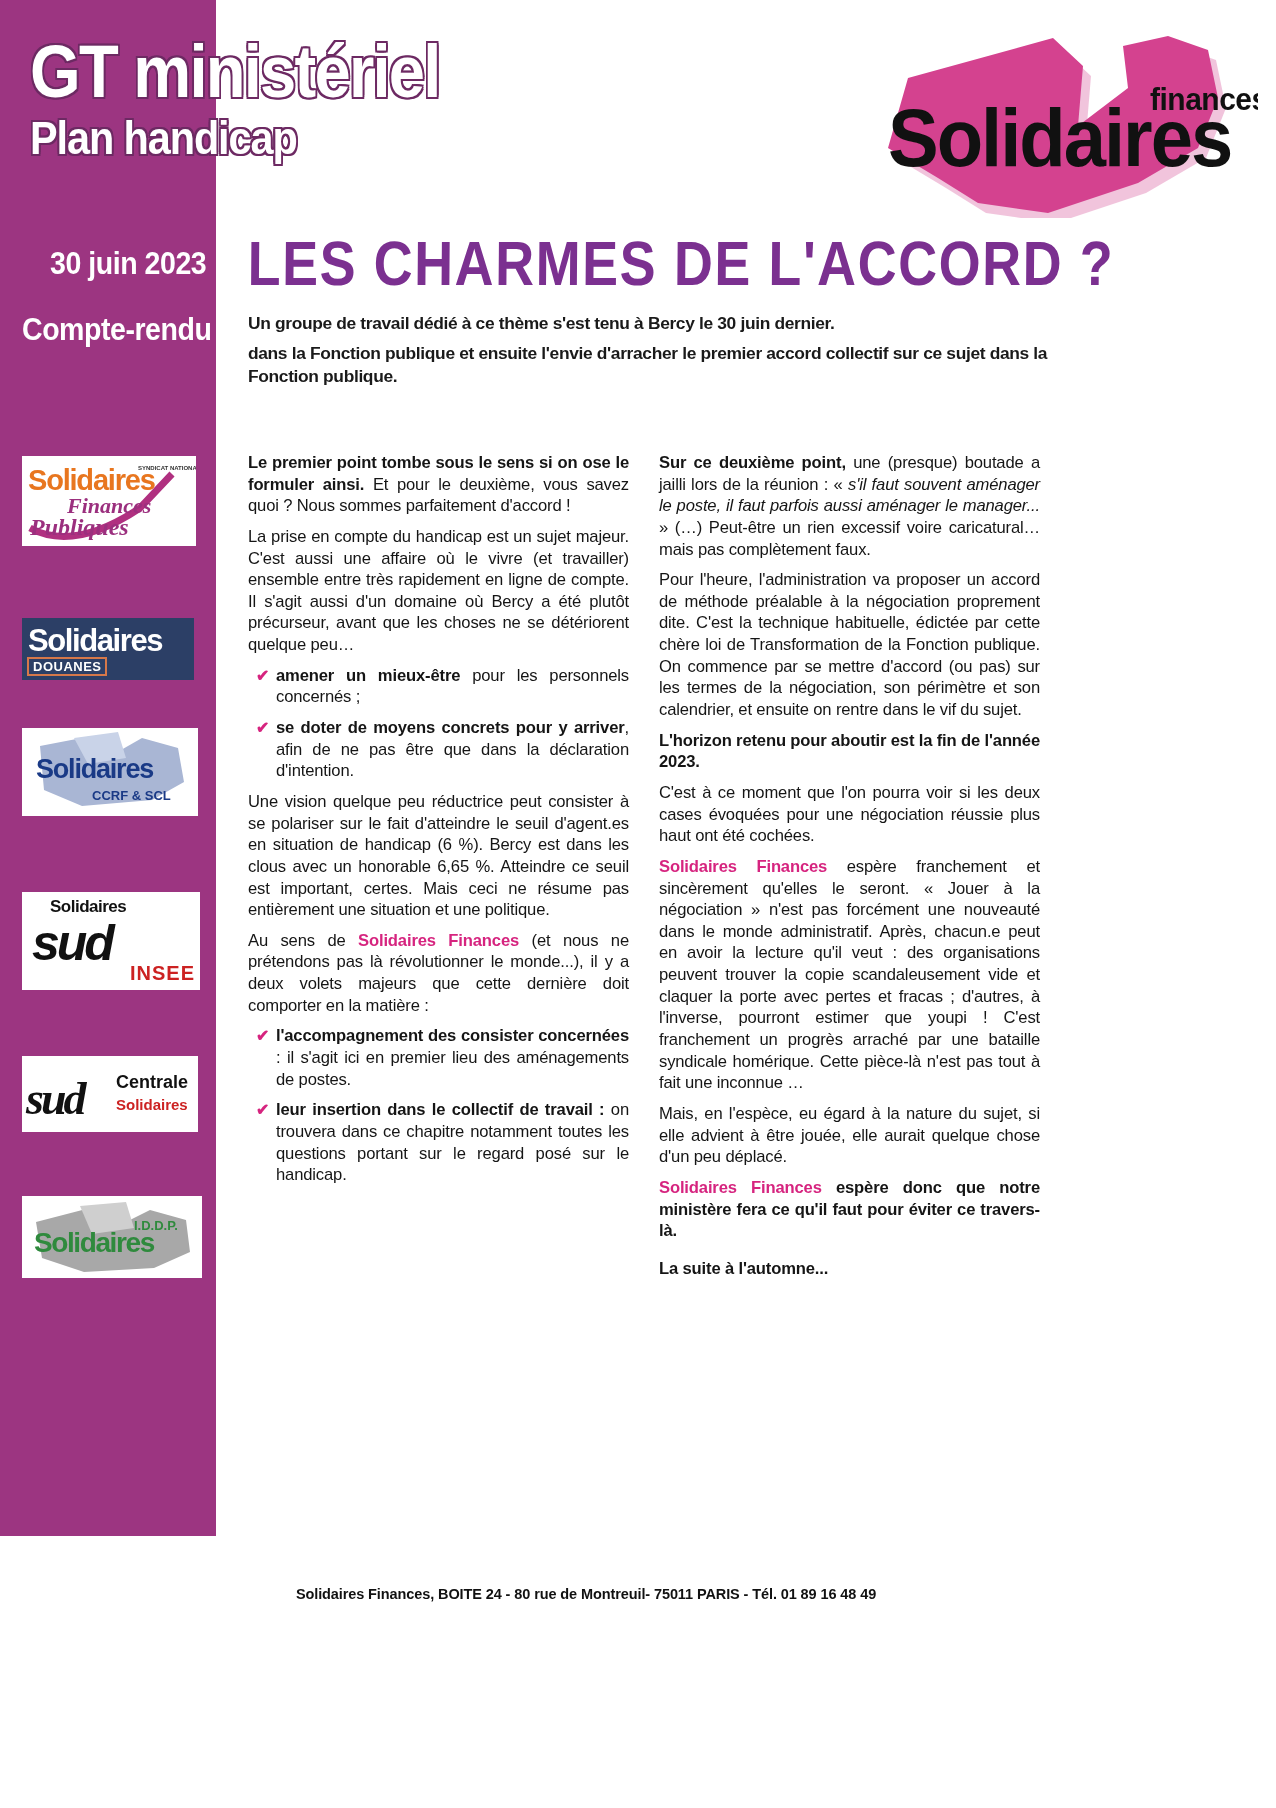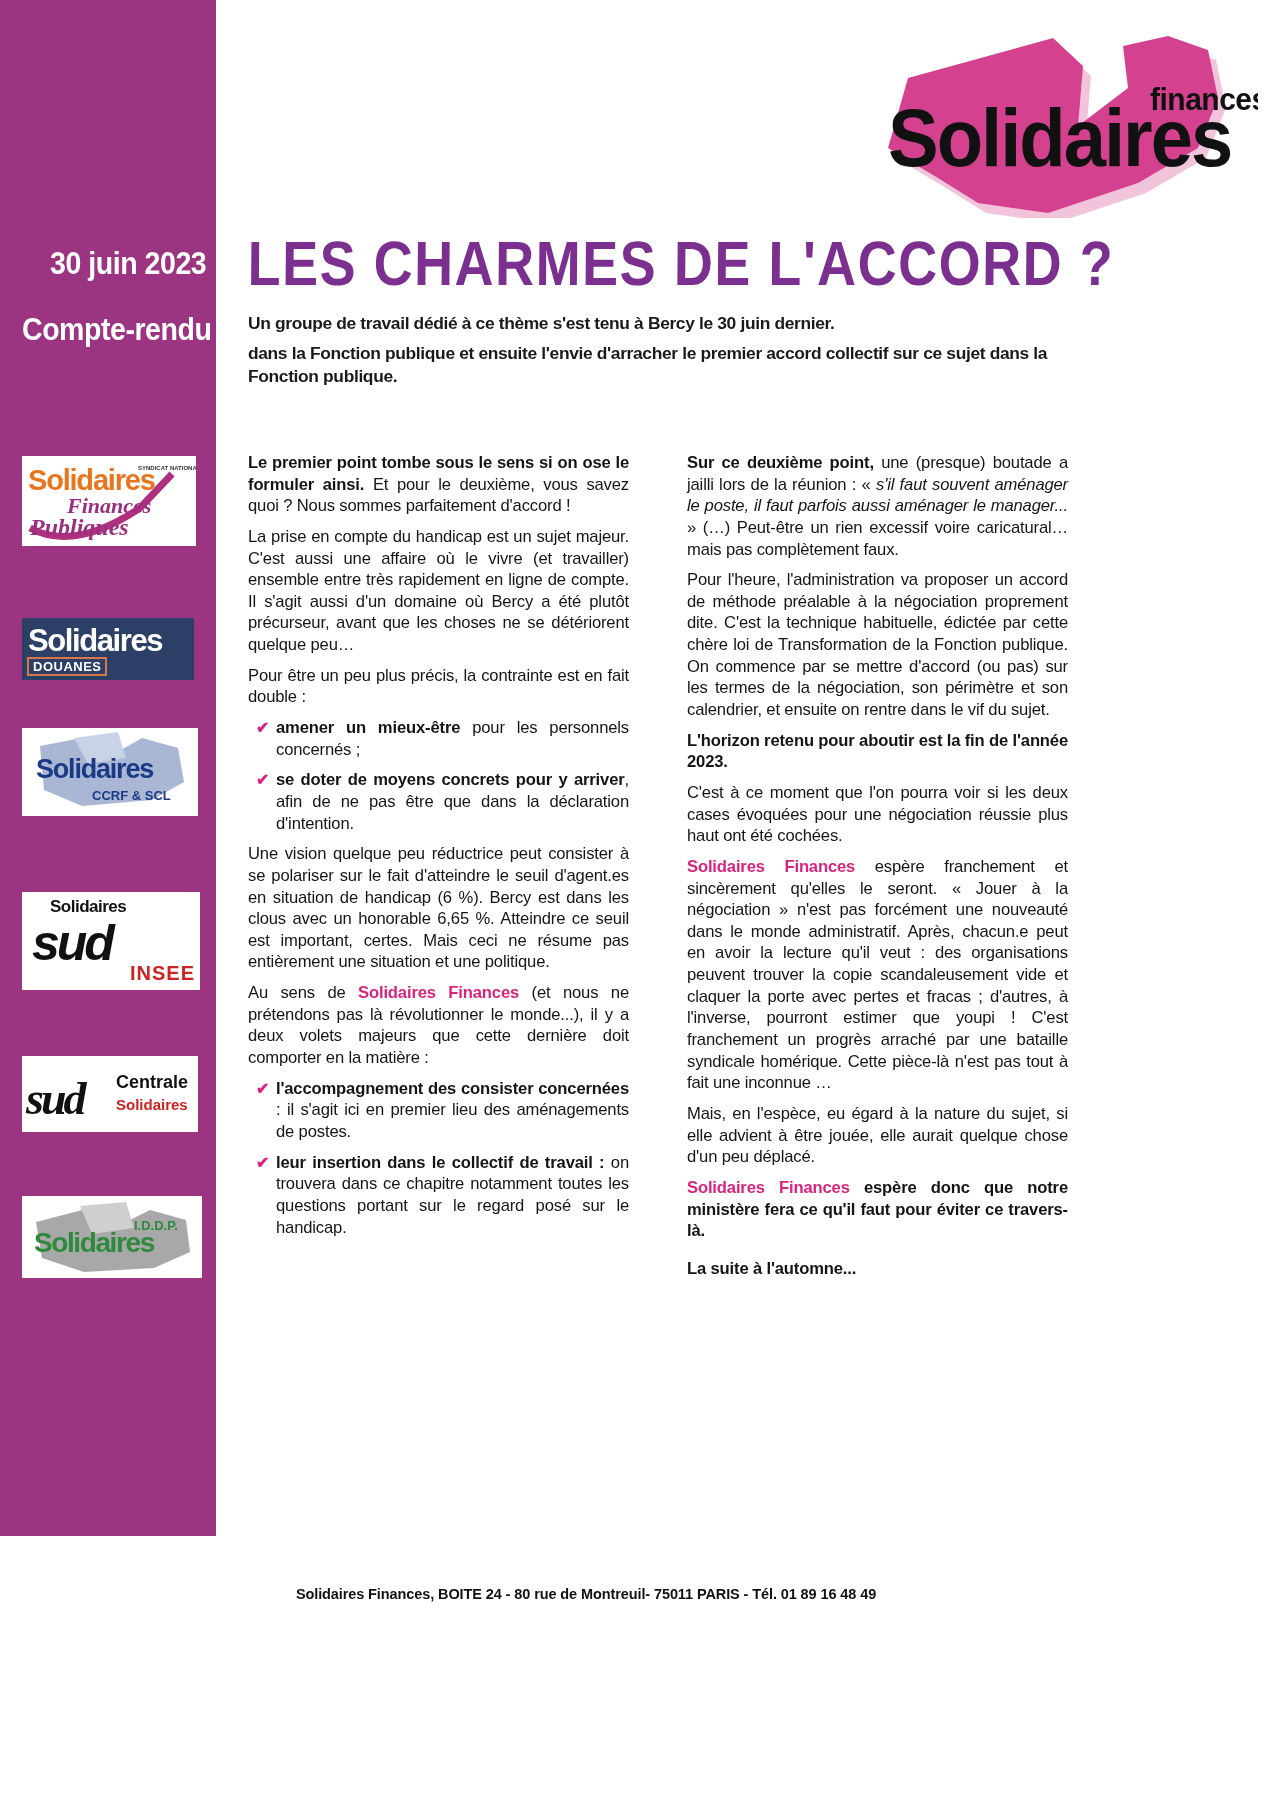--- a/index.html
+++ b/index.html
@@ -140,21 +140,21 @@
   .lede p { margin-bottom: 7px; }
   .lede p:last-child { margin-bottom: 0; }
 
   
   .columns {
     position: absolute;
     left: 248px;
     top: 452px;
     width: 820px;
     display: flex;
-    gap: 58px;
+    gap: 30px;
   }
   .col { width: 381px; }
 
   .col p {
     font-family: "Liberation Sans", sans-serif;
     font-size: 16.6px;
     line-height: 1.305;
     color: #151515;
     text-align: justify;
     margin-bottom: 9px;
@@ -213,20 +213,24 @@
     letter-spacing: -0.1px;
   }
 </style>
 </head>
 <body>
 
 <div class="page">
 
   <div class="sidebar"></div>
 
+  <div class="masthead">
+    <div class="masthead-main">GT ministériel</div>
+    <div class="masthead-sub">Plan handicap</div>
+  </div>
 
   <div class="sidebar-date-block">
     <div class="sidebar-date">30 juin 2023</div>
   </div>
   <div class="sidebar-kind">Compte-rendu</div>
 
   <div class="brand-logo">
     <svg viewBox="0 0 380 190" xmlns="http://www.w3.org/2000/svg">
       <g>
         <polygon points="10,120 30,50 175,10 205,38 200,98 250,60 245,18 290,8 330,22 340,70 320,120 260,155 170,185 100,175 60,150" fill="#d6559b" opacity="0.35" transform="translate(8,10)"></polygon>
@@ -243,21 +247,20 @@
       <p>Un groupe de travail dédié à ce thème s'est tenu à Bercy le 30 juin dernier.</p>
       <p>dans la Fonction publique et ensuite l'envie d'arracher le premier accord collectif sur ce sujet dans la Fonction publique.</p>
     </div>
   </div>
 
   <div class="columns">
 
     <div class="col">
       <p><b>Le premier point tombe sous le sens si on ose le formuler ainsi.</b><span> Et pour le deuxième, vous savez quoi ? Nous sommes parfaitement d'accord !</span></p>
       <p>La prise en compte du handicap est un sujet majeur. C'est aussi une affaire où le vivre (et travailler) ensemble entre très rapidement en ligne de compte. Il s'agit aussi d'un domaine où Bercy a été plutôt précurseur, avant que les choses ne se détériorent quelque peu…</p>
-      <p>Pour être un peu plus précis, la contrainte est en fait double :</p>
 
       <p class="bullet-item">
         <span class="check">✔</span><b>amener un mieux-être</b><span> pour les personnels concernés ;</span>
       </p>
 
       <p class="bullet-item">
         <span class="check">✔</span><b>se doter de moyens concrets pour y arriver</b><span>, afin de ne pas être que dans la déclaration d'intention.</span>
       </p>
 
       <p>Une vision quelque peu réductrice peut consister à se polariser sur le fait d'atteindre le seuil d'agent.es en situation de handicap  (6 %). Bercy est dans les clous avec un honorable 6,65 %. Atteindre ce seuil est important, certes. Mais ceci ne résume pas entièrement une situation et une politique.</p>

